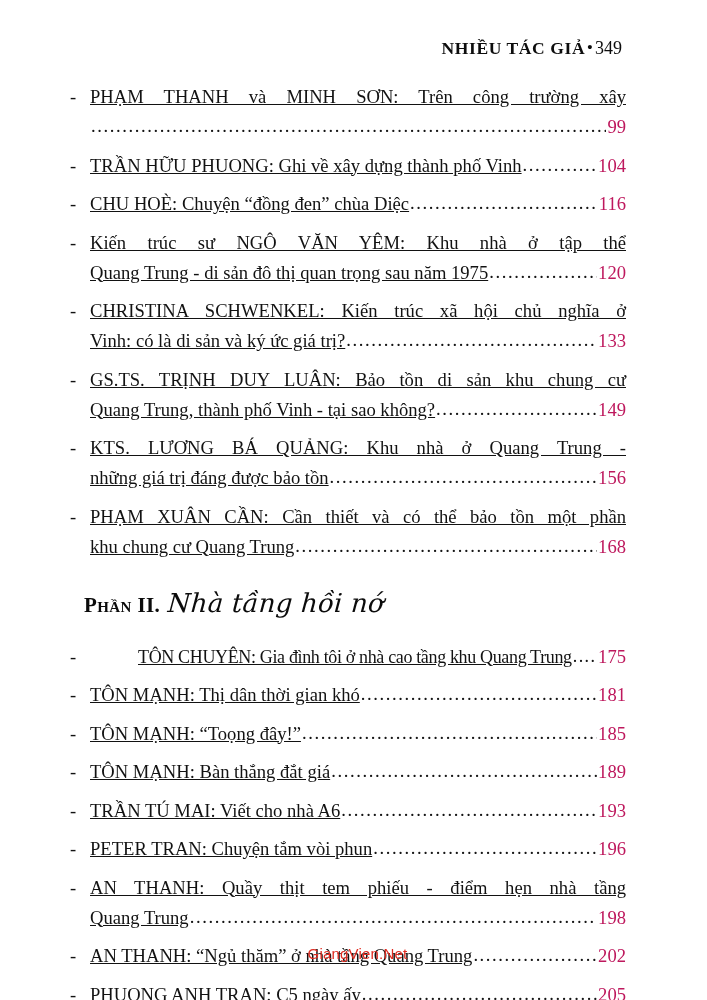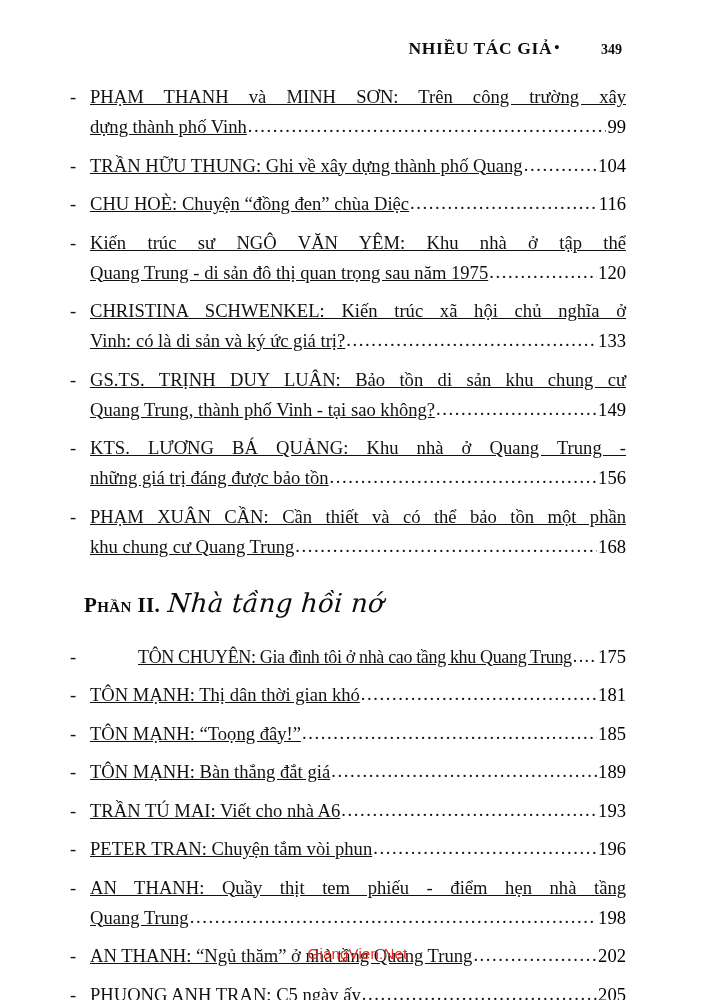--- a/index.html
+++ b/index.html
@@ -30,24 +30,23 @@
     top: 38px;
     right: 85px;
     font-family: "Liberation Serif", "DejaVu Serif", serif;
     font-size: 17.5px;
     font-weight: 700;
     letter-spacing: 0.6px;
     color: #0d0d0d;
     white-space: nowrap;
   }
   .runhead .folio {
-    font-size: 14px;
-    font-weight: 700;
+    font-size: 18px;
+    font-weight: 400;
     letter-spacing: 0;
-    margin-left: 39px;
   }
   .runhead .bullet {
     font-size: 15px;
     vertical-align: 2px;
     padding: 0 2px;
   }
 
   
   .toc {
     position: absolute;
@@ -95,21 +94,21 @@
     margin: 0 0 0 1px;
     transform: translateY(-1px);
   }
   .row .leader::after {
     content: "........................................................................................................................";
   }
   .row .pg {
     flex: 0 0 auto;
     font-size: 18.6px;
     padding-left: 1px;
-    color: #000000;
+    color: #be185d;
     font-variant-numeric: lining-nums;
     text-align: center;
   }
   .row.justify {
     display: block;
     text-align: justify;
     text-align-last: justify;
   }
   .row.justify .txt { white-space: normal; }
 
@@ -172,29 +171,28 @@
   <div class="runhead">
     <span>NHIỀU TÁC GIẢ</span><span class="bullet">•</span><span class="folio">349</span>
   </div>
 
   <div class="toc">
     <div id="toc-body">
         <div class="entry">
           <span class="dash">-</span>
           <div class="row justify"><span class="txt">PHẠM THANH và MINH SƠN: Trên công trường xây</span></div>
           <div class="row">
-            <span class="txt">dựng thành phố Vinh</span>
             <span class="leader"></span>
             <span class="pg">99</span>
           </div>
         </div>
         <div class="entry">
           <span class="dash">-</span>
           <div class="row">
-            <span class="txt">TRẦN HỮU THUNG: Ghi về xây dựng thành phố Quang</span>
+            <span class="txt">TRẦN HỮU PHUONG: Ghi về xây dựng thành phố Vinh</span>
             <span class="leader"></span>
             <span class="pg">104</span>
           </div>
         </div>
         <div class="entry">
           <span class="dash">-</span>
           <div class="row">
             <span class="txt">CHU HOÈ: Chuyện “đồng đen” chùa Diệc</span>
             <span class="leader"></span>
             <span class="pg">116</span>

